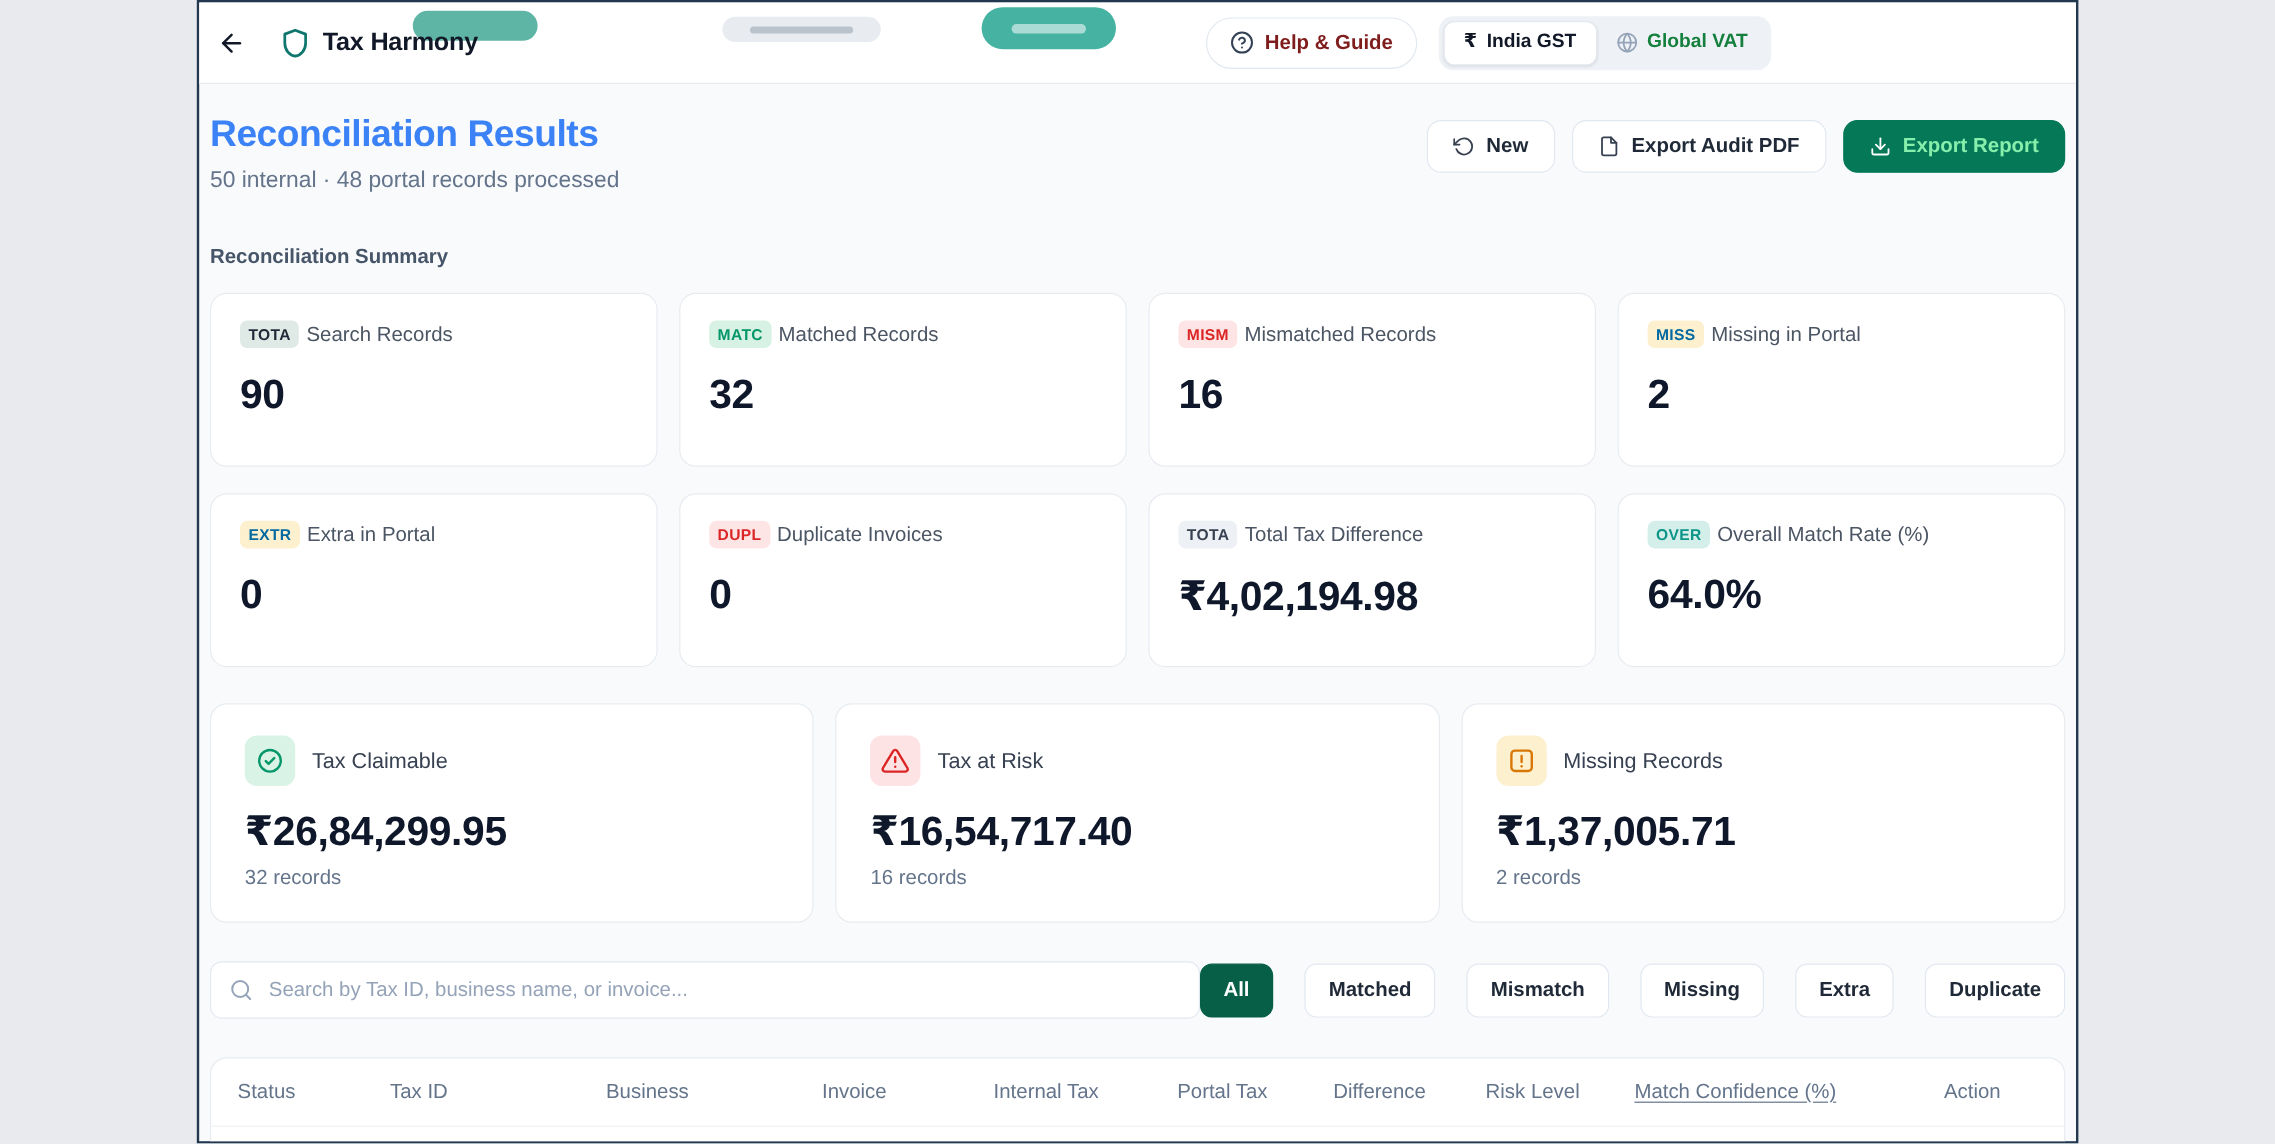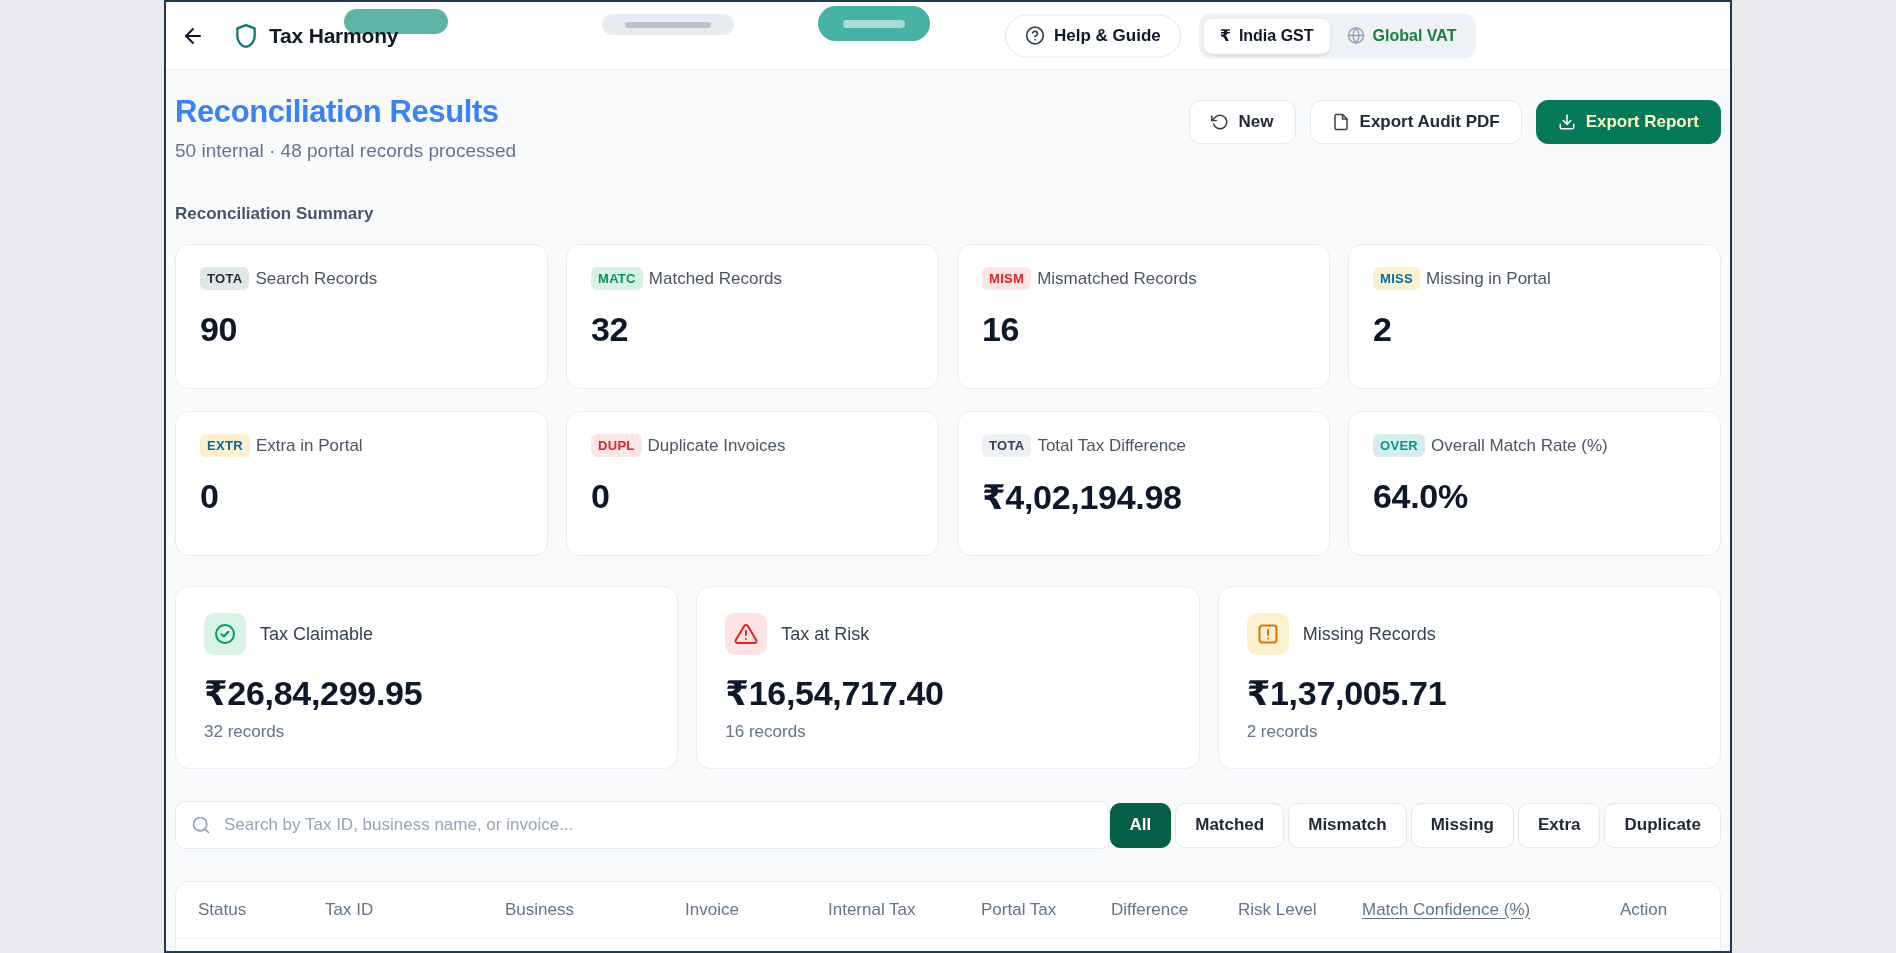--- a/index.html
+++ b/index.html
@@ -26,21 +26,21 @@
                  display:flex; align-items:center; }
   .back-btn{ background:none; border:none; cursor:pointer; color:#111827; display:flex; align-items:center; padding:6px; }
   .brand{ display:flex; align-items:center; gap:10px; margin-left:22px; }
   .brand .shield{ color:#0f766e; display:flex; }
   .brand-title{ font-size:21px; font-weight:800; color:#111827; letter-spacing:-.2px; }
 
   .topbar-center{ position:absolute; left:830px; top:50%; transform:translateY(-50%);
                   display:flex; align-items:center; gap:18px; z-index:2; }
   .help-btn{ display:flex; align-items:center; gap:9px; height:43px; padding:0 19px;
              background:#fff; border:1px solid #e2e8f0; border-radius:999px; cursor:pointer;
-             font-family:inherit; font-size:17px; font-weight:600; color:#0f172a; }
+             font-family:inherit; font-size:17px; font-weight:600; color:#7f1d1d; }
   .help-btn .icn{ color:#334155; display:flex; }
   .segmented{ display:flex; align-items:center; background:#eef1f5; border-radius:12px; padding:4px; }
   .seg-btn{ display:flex; align-items:center; gap:8px; height:37px; padding:0 16px; border-radius:9px;
             border:none; background:transparent; cursor:pointer; font-family:inherit;
             font-size:16px; font-weight:600; color:#15803d; }
   .seg-btn .icn{ display:flex; color:#94a3b8; }
   .seg-btn.active{ background:#ffffff; color:#111827; border:1px solid #e5e9ef; box-shadow:0 1px 2px rgba(15,23,42,.08); }
   .seg-btn.active .icn{ color:#111827; }
   .rupee-glyph{ font-size:16px; font-weight:700; line-height:1; }
 
@@ -48,21 +48,21 @@
   .main{ width:1546px; margin:0 auto; padding-top:24px; }
 
   .page-head{ display:flex; align-items:flex-start; justify-content:space-between; }
   .page-title{ font-size:31px; font-weight:800; color:#3b82f6; letter-spacing:-.4px; }
   .page-subtitle{ margin-top:10px; font-size:19px; color:#64748b; }
   .page-actions{ display:flex; align-items:center; gap:14px; margin-top:6px; }
   .btn{ display:flex; align-items:center; gap:10px; height:44px; padding:0 21px; border-radius:12px;
         border:1px solid #e2e8f0; background:#fff; cursor:pointer; font-family:inherit;
         font-size:17px; font-weight:600; color:#1f2937; }
   .btn .icn{ display:flex; color:#374151; }
-  .btn.primary{ background:#047857; border-color:#047857; color:#fef9c3; }
+  .btn.primary{ background:#047857; border-color:#047857; color:#86efac; }
   .btn.primary .icn{ color:#ffffff; }
 
   .section-label{ margin-top:42px; font-size:17px; font-weight:700; color:#475569; }
 
   .grid4{ margin-top:20px; display:grid; grid-template-columns:repeat(4,1fr); gap:22px 18px; }
   .scard{ background:#fff; border:1px solid #e8ecf1; border-radius:14px; padding:22px 24px; min-height:145px; }
   .scard-top{ display:flex; align-items:center; gap:6px; }
   .badge{ font-size:13px; font-weight:800; letter-spacing:.3px; padding:4px 7px; border-radius:6px; }
   .b-slate{ background:#dfeae7; color:#1f2937; }
   .b-green{ background:#d7f2e4; color:#059669; }
@@ -83,21 +83,21 @@
   .hcard-label{ font-size:18px; color:#374151; font-weight:500; }
   .hcard-value{ margin-top:18px; font-size:34px; font-weight:800; color:#0f172a; letter-spacing:-.3px; }
   .hcard-sub{ margin-top:9px; font-size:17px; color:#64748b; }
 
   .search-row{ margin-top:32px; display:flex; align-items:center; }
   .search-box{ position:relative; width:950px; }
   .search-box .icn{ position:absolute; left:16px; top:50%; transform:translateY(-50%); color:#94a3b8; display:flex; }
   .search-input{ width:100%; height:48px; border:1px solid #e2e8f0; border-radius:10px; background:#fff;
                  padding:0 16px 0 48px; font-family:inherit; font-size:17px; color:#1f2937; outline:none; }
   .search-input::placeholder{ color:#94a3b8; }
-  .filters{ margin-left:auto; display:flex; align-items:center; gap:4px; }
+  .filters{ margin-left:auto; display:flex; align-items:center; gap:26px; }
   .filter{ height:45px; padding:0 19px; border-radius:10px; border:1px solid #e2e8f0; background:#fff;
            cursor:pointer; font-family:inherit; font-size:17px; font-weight:600; color:#1f2937; }
   .filter.active{ background:#065f46; border-color:#065f46; color:#ffffff; }
 
   .table-card{ margin-top:32px; background:#fff; border:1px solid #e8ecf1; border-radius:14px 14px 0 0; overflow:hidden; }
   .trow{ display:grid; grid-template-columns:127px 180px 180px 143px 153px 130px 127px 124px 258px 1fr;
          align-items:center; padding:0 22px; }
   .thead .tcell{ font-size:17px; font-weight:500; color:#64748b; padding:18px 4px 18px 0; }
   .thead .sortable{ text-decoration:underline; text-underline-offset:3px; cursor:pointer; }
   .tbody-row{ border-top:1px solid #eef2f6; }

